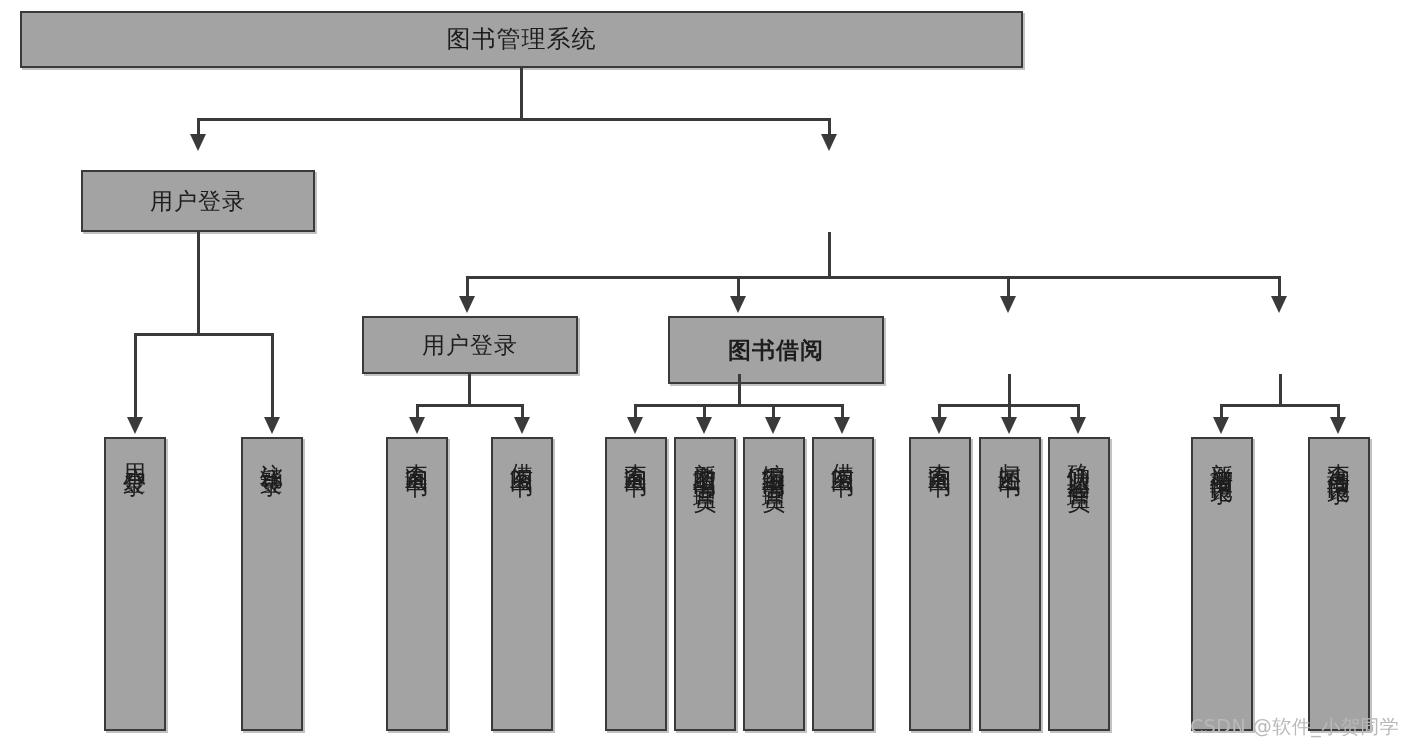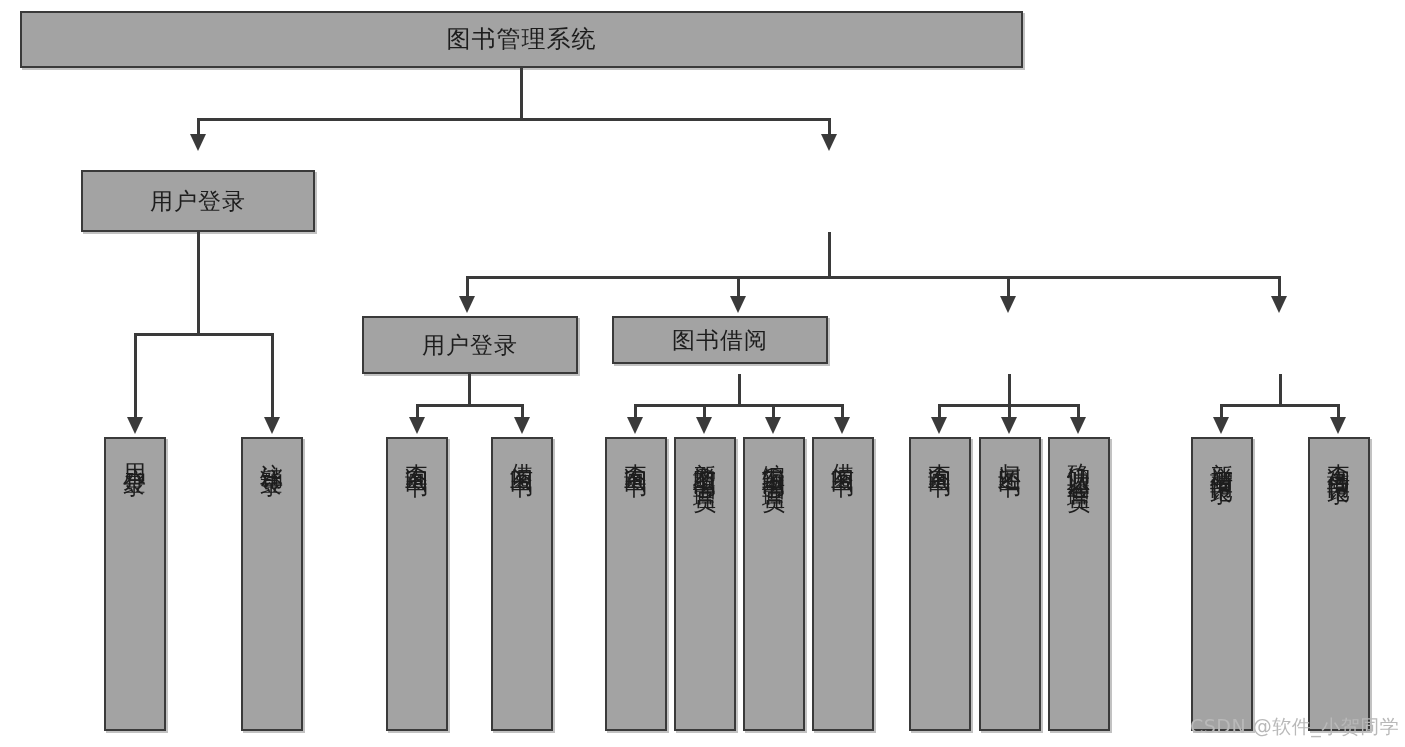--- a/index.html
+++ b/index.html
@@ -126,21 +126,21 @@
 
   <div class="vline" style="left:1007px; top:276px; width:3px; height:22px;"></div>
   <div class="arrow" style="left:1000px; top:296px;"></div>
 
   <div class="vline" style="left:1278px; top:276px; width:3px; height:22px;"></div>
   <div class="arrow" style="left:1271px; top:296px;"></div>
 
   <div class="node h" style="left:362px; top:316px; width:216px; height:58px;">
     <span class="label">用户登录</span>
   </div>
-  <div class="node h" style="left:612px; top:316px; width:216px; height:48px;">
+  <div class="node h" style="left:668px; top:316px; width:216px; height:68px;font-weight:bold;">
     <span class="label">图书借阅</span>
   </div>
 
   <div class="vline" style="left:468px; top:374px; width:3px; height:32px;"></div>
   <div class="hline" style="left:416px; top:404px; width:108px; height:3px;"></div>
   <div class="vline" style="left:416px; top:404px; width:3px; height:15px;"></div>
   <div class="arrow" style="left:409px; top:417px;"></div>
   <div class="vline" style="left:521px; top:404px; width:3px; height:15px;"></div>
   <div class="arrow" style="left:514px; top:417px;"></div>
 

